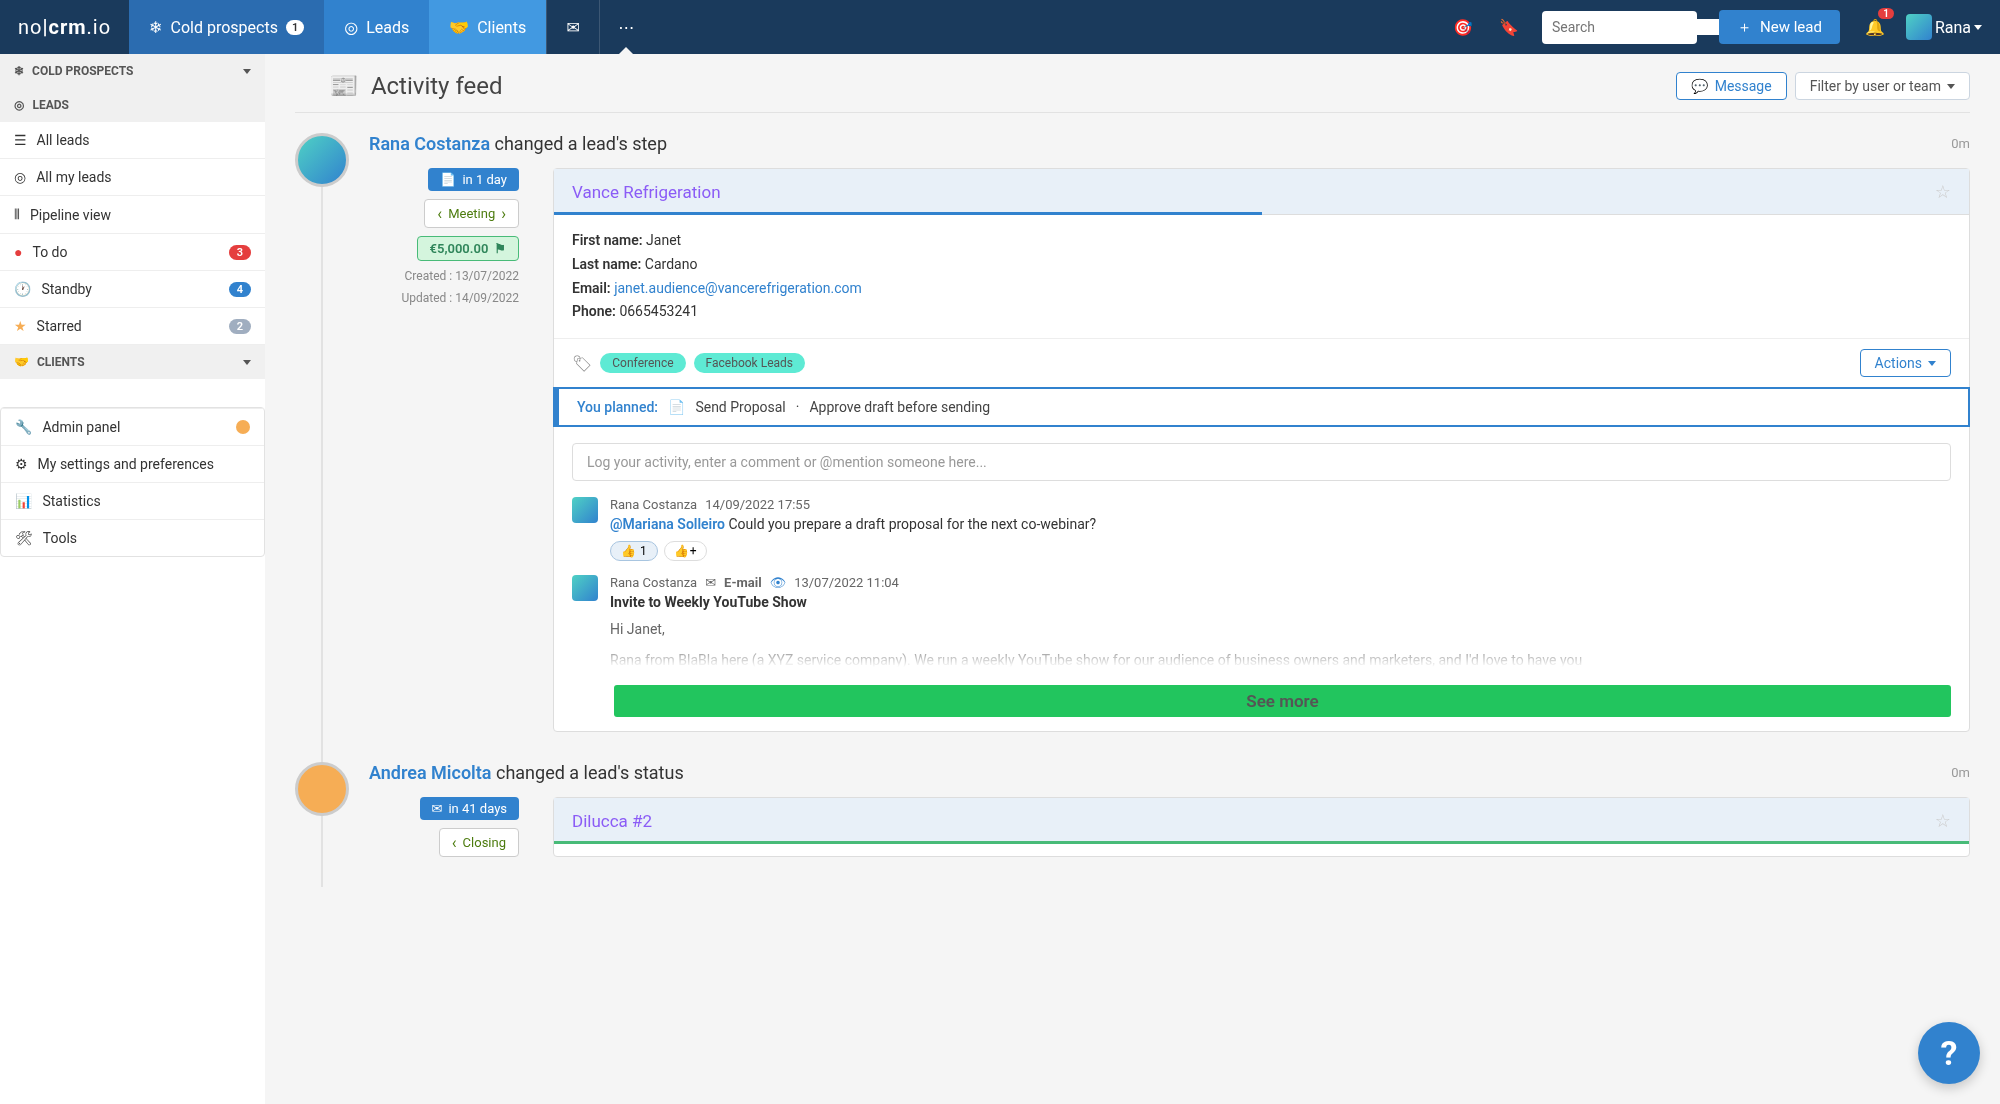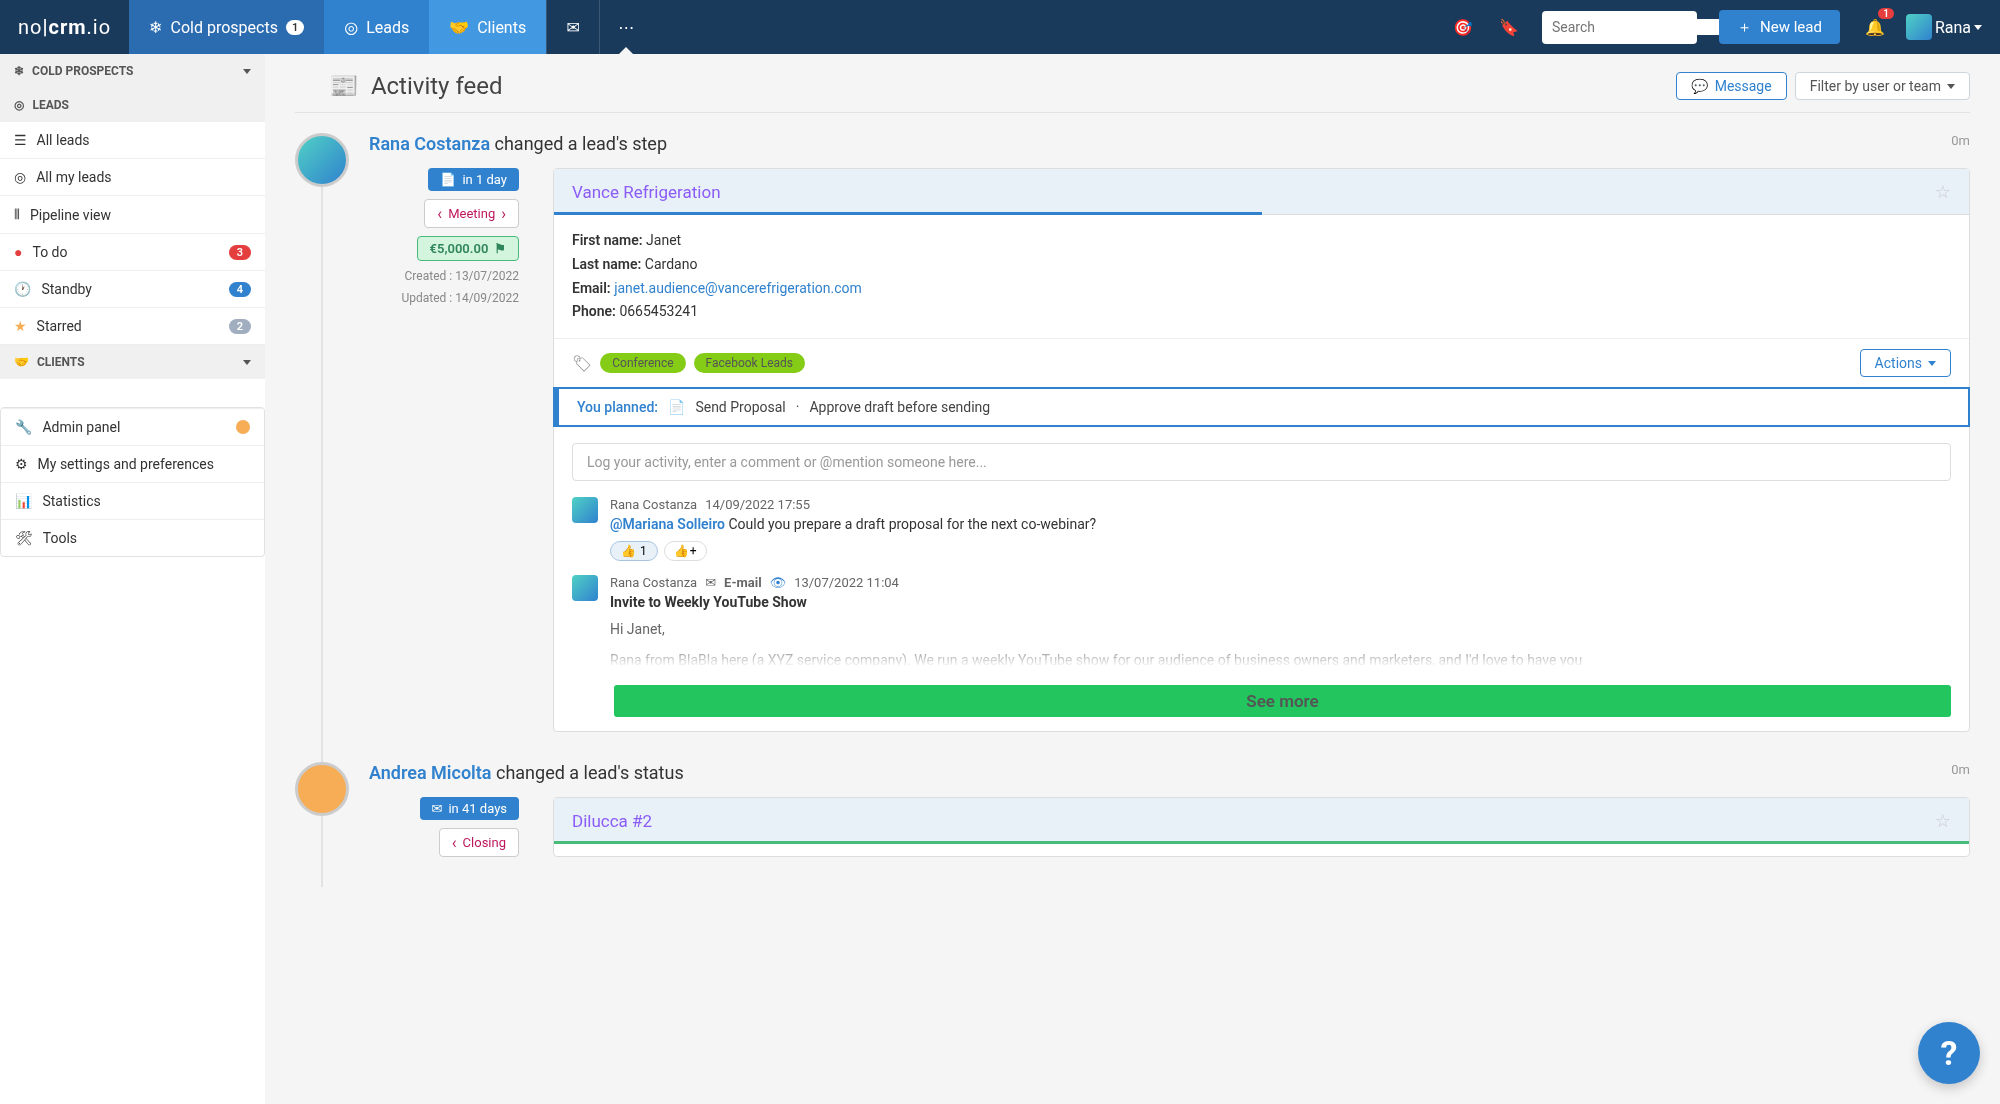--- a/index.html
+++ b/index.html
@@ -41,39 +41,39 @@
 .page-title { display: flex; align-items: center; gap: 12px; font-size: 24px; color: #444; }
 .hdr-actions { display: flex; gap: 8px; }
 .btn-outline { border: 1px solid #3182ce; color: #3182ce; background: #fff; border-radius: 4px; padding: 5px 14px; font-size: 14px; display: flex; align-items: center; gap: 6px; cursor: pointer; }
 .btn-outline.gray { border-color: #cbd5e0; color: #555; }
 .divider-h { border-top: 1px solid #e2e2e2; margin-bottom: 20px; }
 .feed-item { display: flex; gap: 20px; margin-bottom: 30px; position: relative; }
 .timeline-line { position: absolute; left: 26px; top: 0; bottom: -30px; width: 2px; background: #e2e2e2; z-index: 0; }
 .feed-avatar { width: 54px; height: 54px; border-radius: 50%; border: 3px solid #ccc; background: linear-gradient(135deg,#4fd1c5,#3182ce); z-index: 1; flex-shrink: 0; }
 .feed-avatar.photo { background: #f6ad55; }
 .feed-body { flex: 1; }
-.feed-title-row { display: flex; justify-content: space-between; margin-bottom: 14px; }
+.feed-title-row { display: flex; justify-content: space-between; align-items: center; margin-bottom: 14px; }
 .feed-title { font-size: 18px; color: #333; }
 .feed-title .user-link { color: #3182ce; font-weight: 600; }
 .feed-time { color: #999; font-size: 13px; }
 .feed-columns { display: flex; gap: 34px; }
 .feed-meta { width: 150px; display: flex; flex-direction: column; align-items: flex-end; gap: 8px; font-size: 12px; color: #888; }
 .pill { border-radius: 4px; padding: 4px 12px; font-size: 13px; display: flex; align-items: center; gap: 6px; }
 .pill.blue { background: #3182ce; color: #fff; }
-.pill.white { background: #fff; border: 1px solid #ccc; color: #be185d; }
+.pill.white { background: #fff; border: 1px solid #ccc; color: #4d7c0f; }
 .pill.green { background: #d4f5dd; border: 1px solid #48bb78; color: #2f855a; font-weight: 600; }
 .lead-card { flex: 1; border: 1px solid #ddd; border-radius: 4px; background: #fff; }
 .lead-card-hdr { background: #e8f0f8; padding: 12px 18px; display: flex; justify-content: space-between; align-items: center; border-bottom: 1px solid #ddd; position: relative; }
 .lead-card-hdr .lead-name { font-size: 17px; color: #8b5cf6; }
 .progress-bar { position: absolute; bottom: -1px; left: 0; height: 3px; background: #3182ce; }
 .lead-card-body { padding: 14px 18px; font-size: 14px; color: #333; line-height: 1.7; }
 .lead-card-body b { font-weight: 600; }
 .lead-card-body a { color: #3182ce; text-decoration: none; }
 .tags-row { border-top: 1px solid #eee; padding: 10px 18px; display: flex; justify-content: space-between; align-items: center; }
-.tag { background: #84cc16; border-radius: 12px; padding: 3px 12px; font-size: 12px; color: #555; }
+.tag { background: #5eead4; border-radius: 12px; padding: 3px 12px; font-size: 12px; color: #555; }
 .planned-box { border: 2px solid #3182ce; border-left: 6px solid #3182ce; background: #fff; margin: 0 -1px; padding: 10px 18px; font-size: 14px; color: #444; display: flex; align-items: center; gap: 10px; }
 .planned-box .planned-label { color: #3182ce; font-weight: 500; }
 .comment-input { margin: 16px 18px; border: 1px solid #ddd; border-radius: 4px; padding: 10px 14px; color: #999; font-size: 14px; }
 .comment-item { padding: 0 18px 14px 18px; display: flex; gap: 12px; font-size: 14px; }
 .comment-avatar { width: 26px; height: 26px; border-radius: 4px; background: linear-gradient(135deg,#4fd1c5,#3182ce); flex-shrink: 0; }
 .comment-body { flex: 1; }
 .comment-hdr { color: #666; font-size: 13px; margin-bottom: 2px; display: flex; align-items: center; gap: 8px; }
 .comment-text { color: #333; line-height: 1.5; }
 .mention { color: #3182ce; font-weight: 600; }
 .reactions { margin-top: 6px; display: flex; gap: 6px; }

